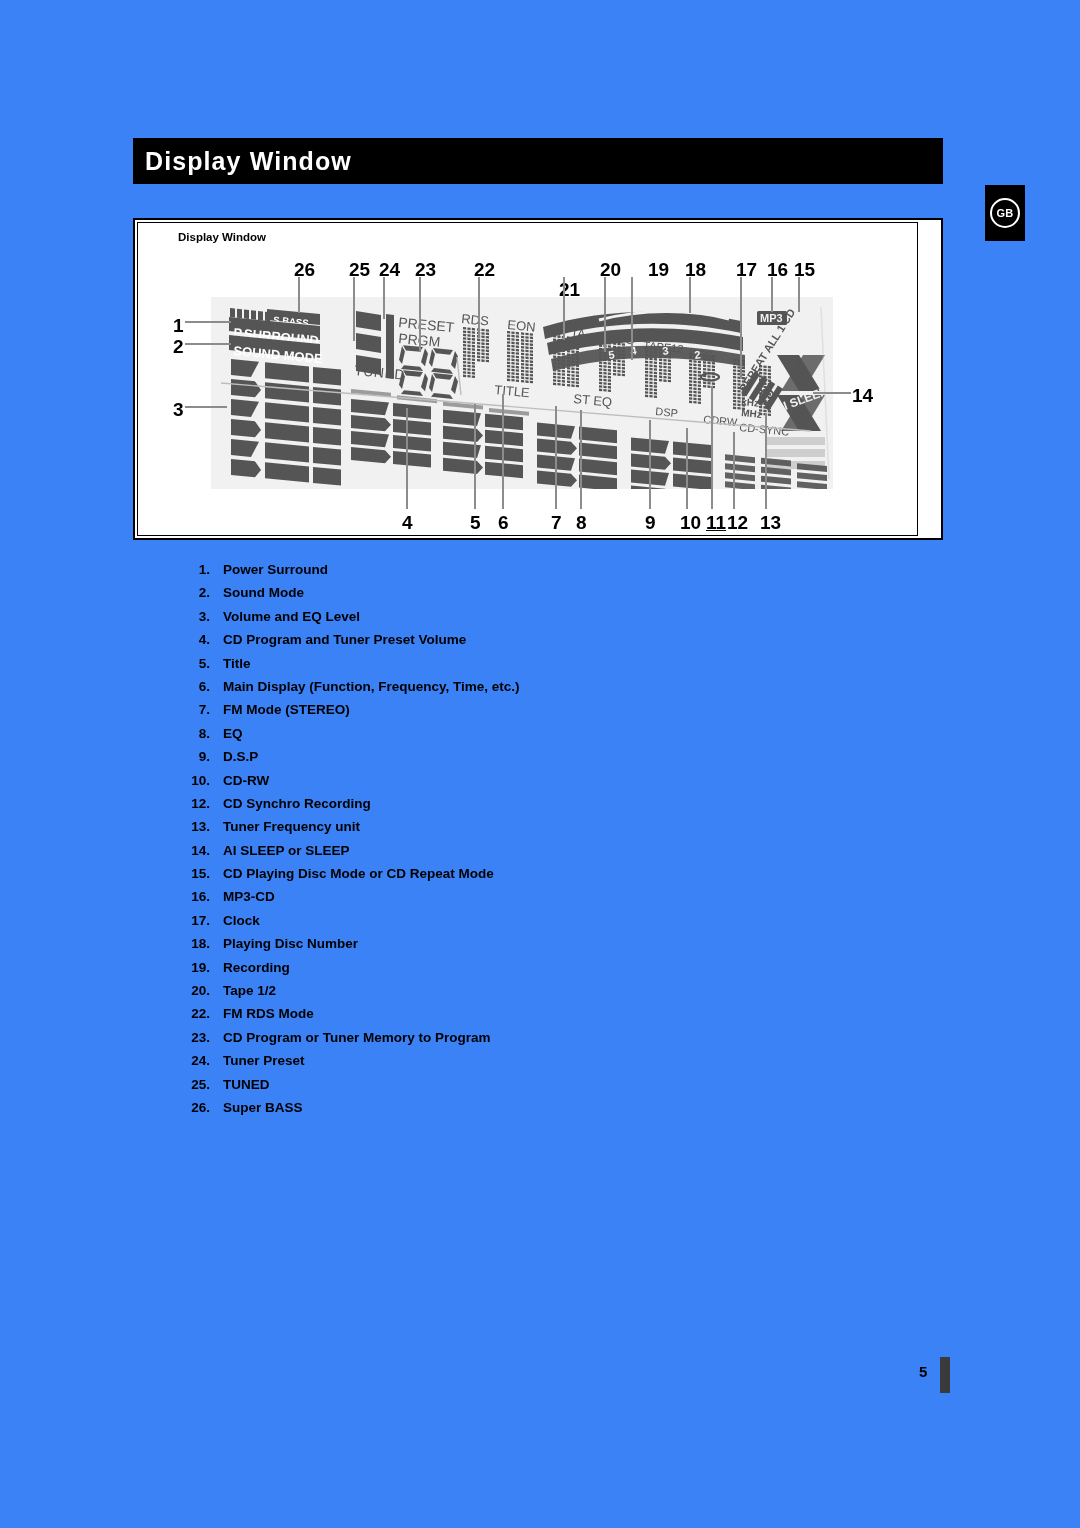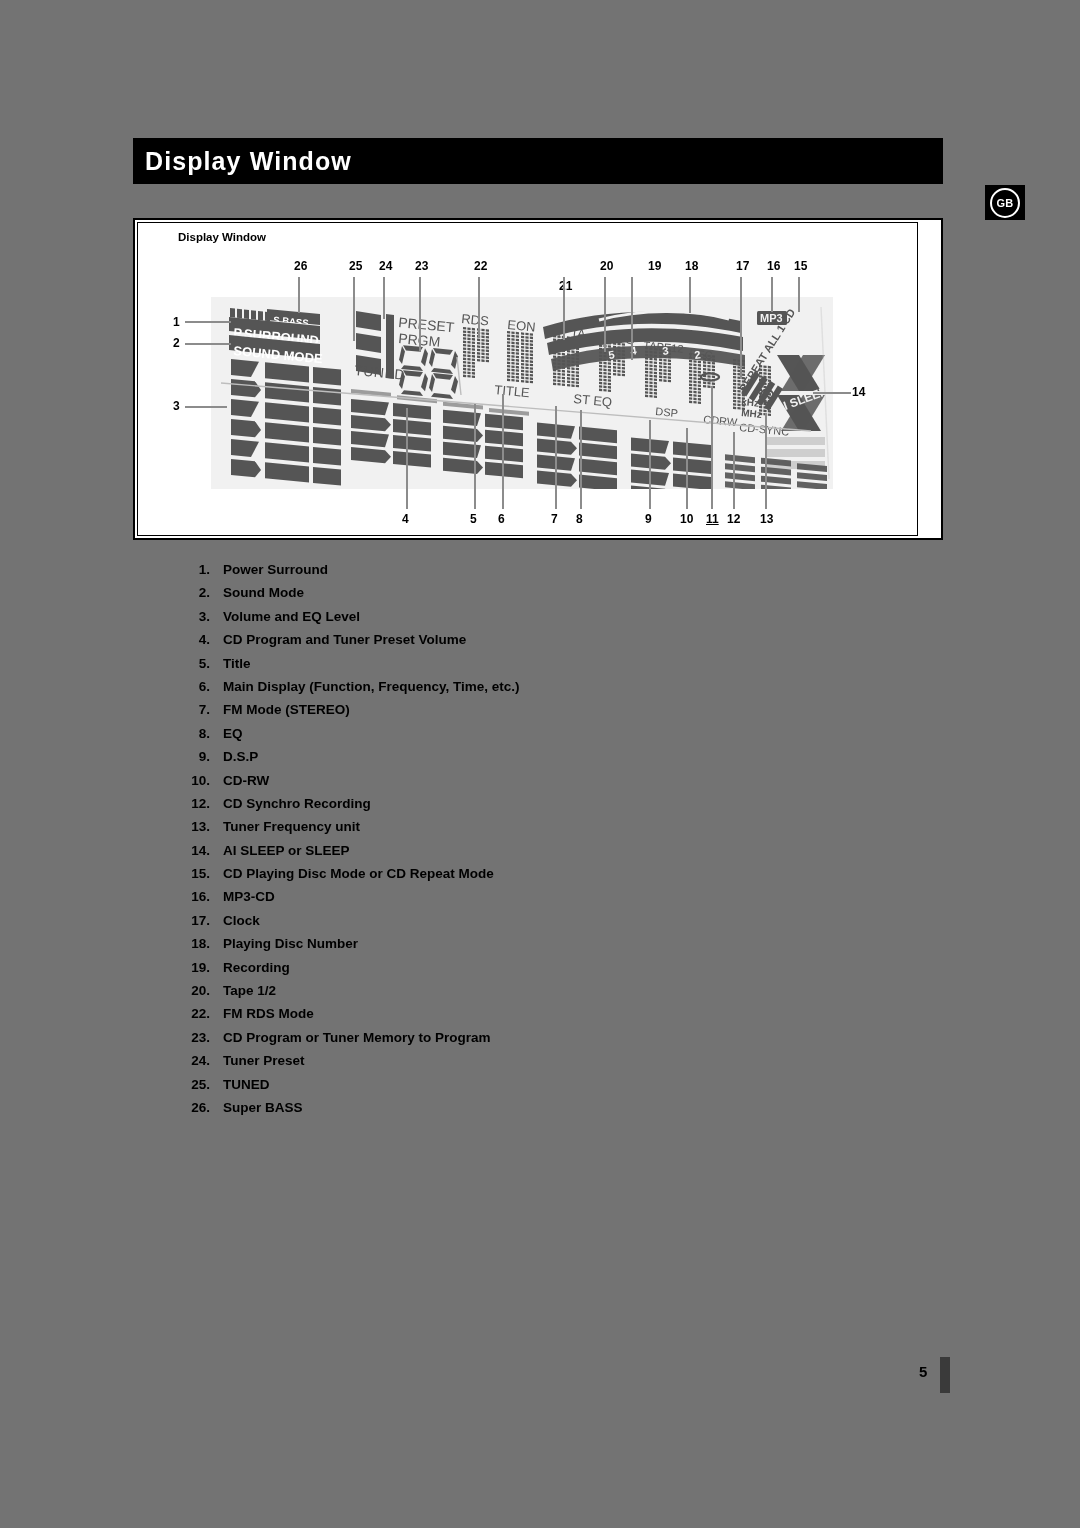--- a/index.html
+++ b/index.html
@@ -10,21 +10,21 @@
   }
   body {
     font-family: "Liberation Sans", sans-serif;
     color: #000;
   }
   #page {
     position: relative;
     width: 1080px;
     height: 1528px;
     overflow: hidden;
-    background: #737373;
+    background: #3b82f6;
   }
 
   
   .header-bar {
     position: absolute;
     left: 133px;
     top: 138px;
     width: 810px;
     height: 46px;
     background: #000;
@@ -39,21 +39,21 @@
     letter-spacing: 1.1px;
     white-space: nowrap;
   }
 
   
   .gb-badge {
     position: absolute;
     left: 985px;
     top: 185px;
     width: 40px;
-    height: 35px;
+    height: 56px;
     background: #000;
     display: flex;
     align-items: center;
     justify-content: center;
   }
   .gb-badge .gb-circle {
     width: 26px;
     height: 26px;
     border: 2px solid #fff;
     border-radius: 50%;
@@ -104,21 +104,21 @@
     width: 622px;
     height: 192px;
     background: #f1f1f1;
     overflow: hidden;
   }
   .lcd-svg { display: block; }
 
   
   .callout {
     position: absolute;
-    font-size: 12px;
+    font-size: 19px;
     font-weight: bold;
     color: #000;
     white-space: nowrap;
   }
   .lead-v {
     position: absolute;
     width: 2px;
     background: #8c8c8c;
   }
   .lead-h {

